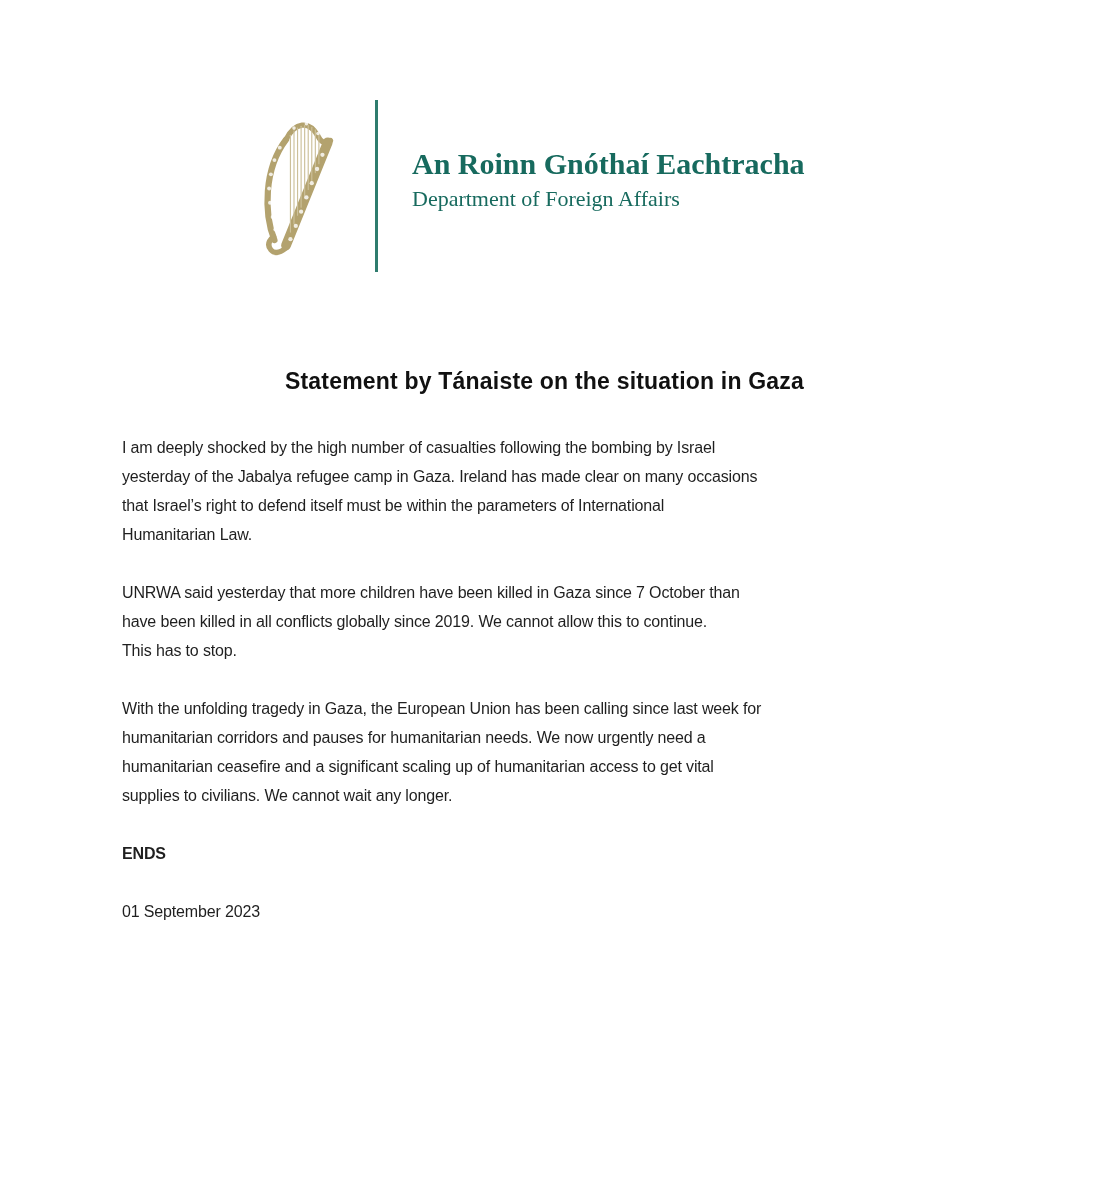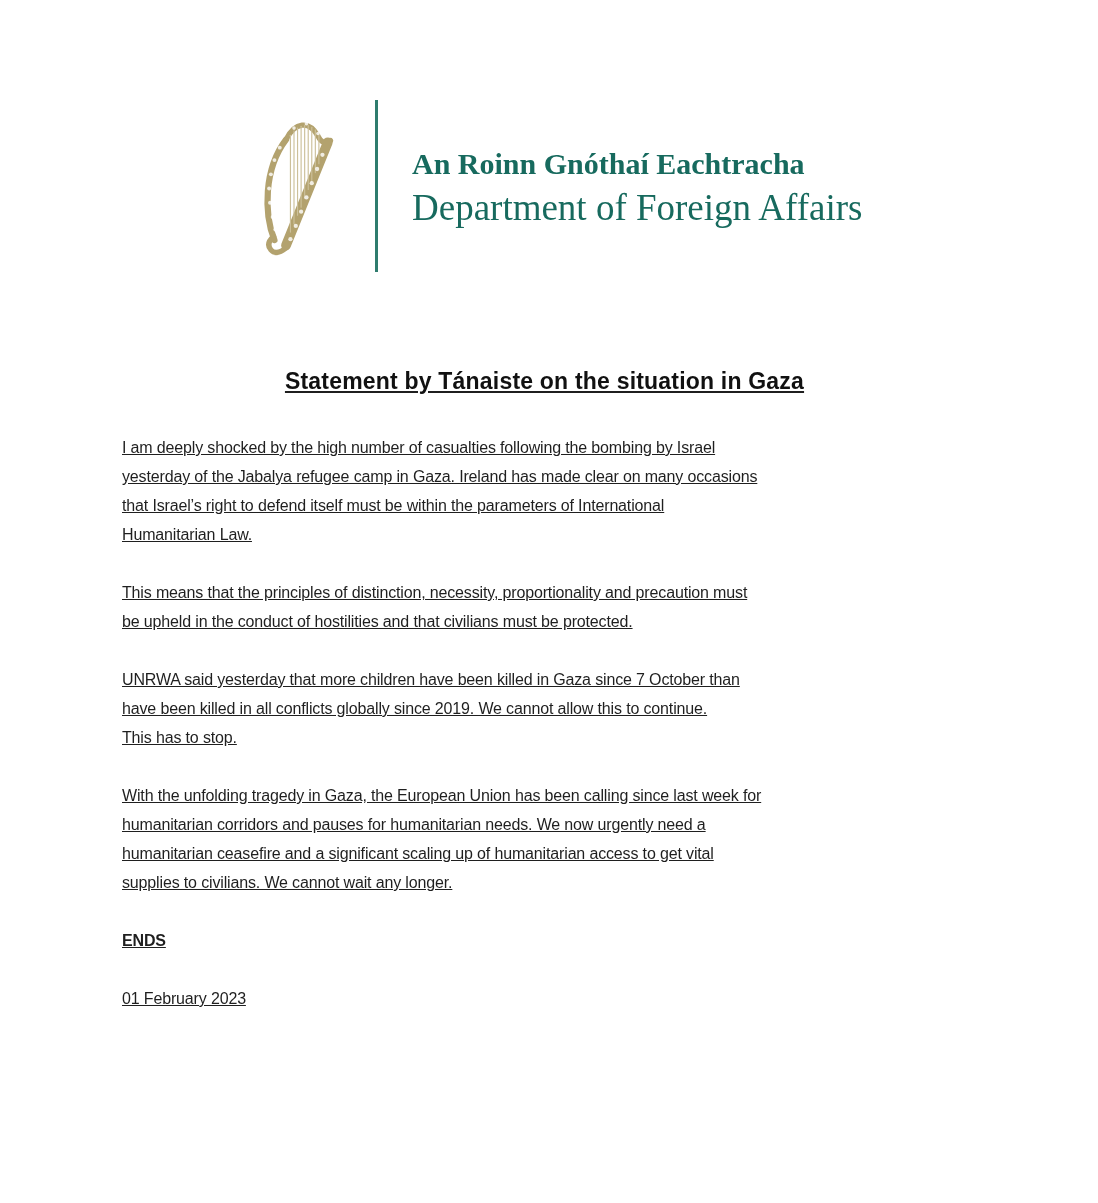--- a/index.html
+++ b/index.html
@@ -39,22 +39,22 @@
     flex:0 0 auto;
   }
   .dept-names{
     margin:44px 0 0 34px;
     font-family:"Liberation Serif", serif;
     color:var(--brand-teal);
     line-height:1.32;
     white-space:nowrap;
   }
   .dept-irish{font-size:30px;font-weight:bold;}
-  .dept-english{font-size:37px;font-weight:normal;}
-  main{padding:0 0 0 122px;width:860px;text-decoration:underline;}
+  .dept-english{font-size:22px;font-weight:normal;}
+  main{padding:0 0 0 122px;width:860px;}
   .doc-title{
     font-size:23px;
     font-weight:bold;
     text-align:center;
     letter-spacing:.2px;
     color:#111;
     margin:96px 0 38px 0;
     width:845px;
   }
   .body-par{
@@ -117,20 +117,19 @@
     <div class="dept-names">
       <div class="dept-irish">An Roinn Gnóthaí Eachtracha</div>
       <div class="dept-english">Department of Foreign Affairs</div>
     </div>
   </header>
 
   <main>
     <h1 class="doc-title">Statement by Tánaiste on the situation in Gaza</h1>
 
     <p class="body-par">I am deeply shocked by the high number of casualties following the bombing by Israel<br>yesterday of the Jabalya refugee camp in Gaza. Ireland has made clear on many occasions<br>that Israel’s right to defend itself must be within the parameters of International<br>Humanitarian Law.</p>
-    <p class="body-par">This means that the principles of distinction, necessity, proportionality and precaution must<br>be upheld in the conduct of hostilities and that civilians must be protected.</p>
     <p class="body-par">UNRWA said yesterday that more children have been killed in Gaza since 7 October than<br>have been killed in all conflicts globally since 2019. We cannot allow this to continue.<br>This has to stop.</p>
     <p class="body-par">With the unfolding tragedy in Gaza, the European Union has been calling since last week for<br>humanitarian corridors and pauses for humanitarian needs. We now urgently need a<br>humanitarian ceasefire and a significant scaling up of humanitarian access to get vital<br>supplies to civilians. We cannot wait any longer.</p>
 
     <p class="body-par bold">ENDS</p>
-    <p class="body-par">01 February 2023</p>
+    <p class="body-par">01 September 2023</p>
   </main>
 </div>
 
 </body></html>

